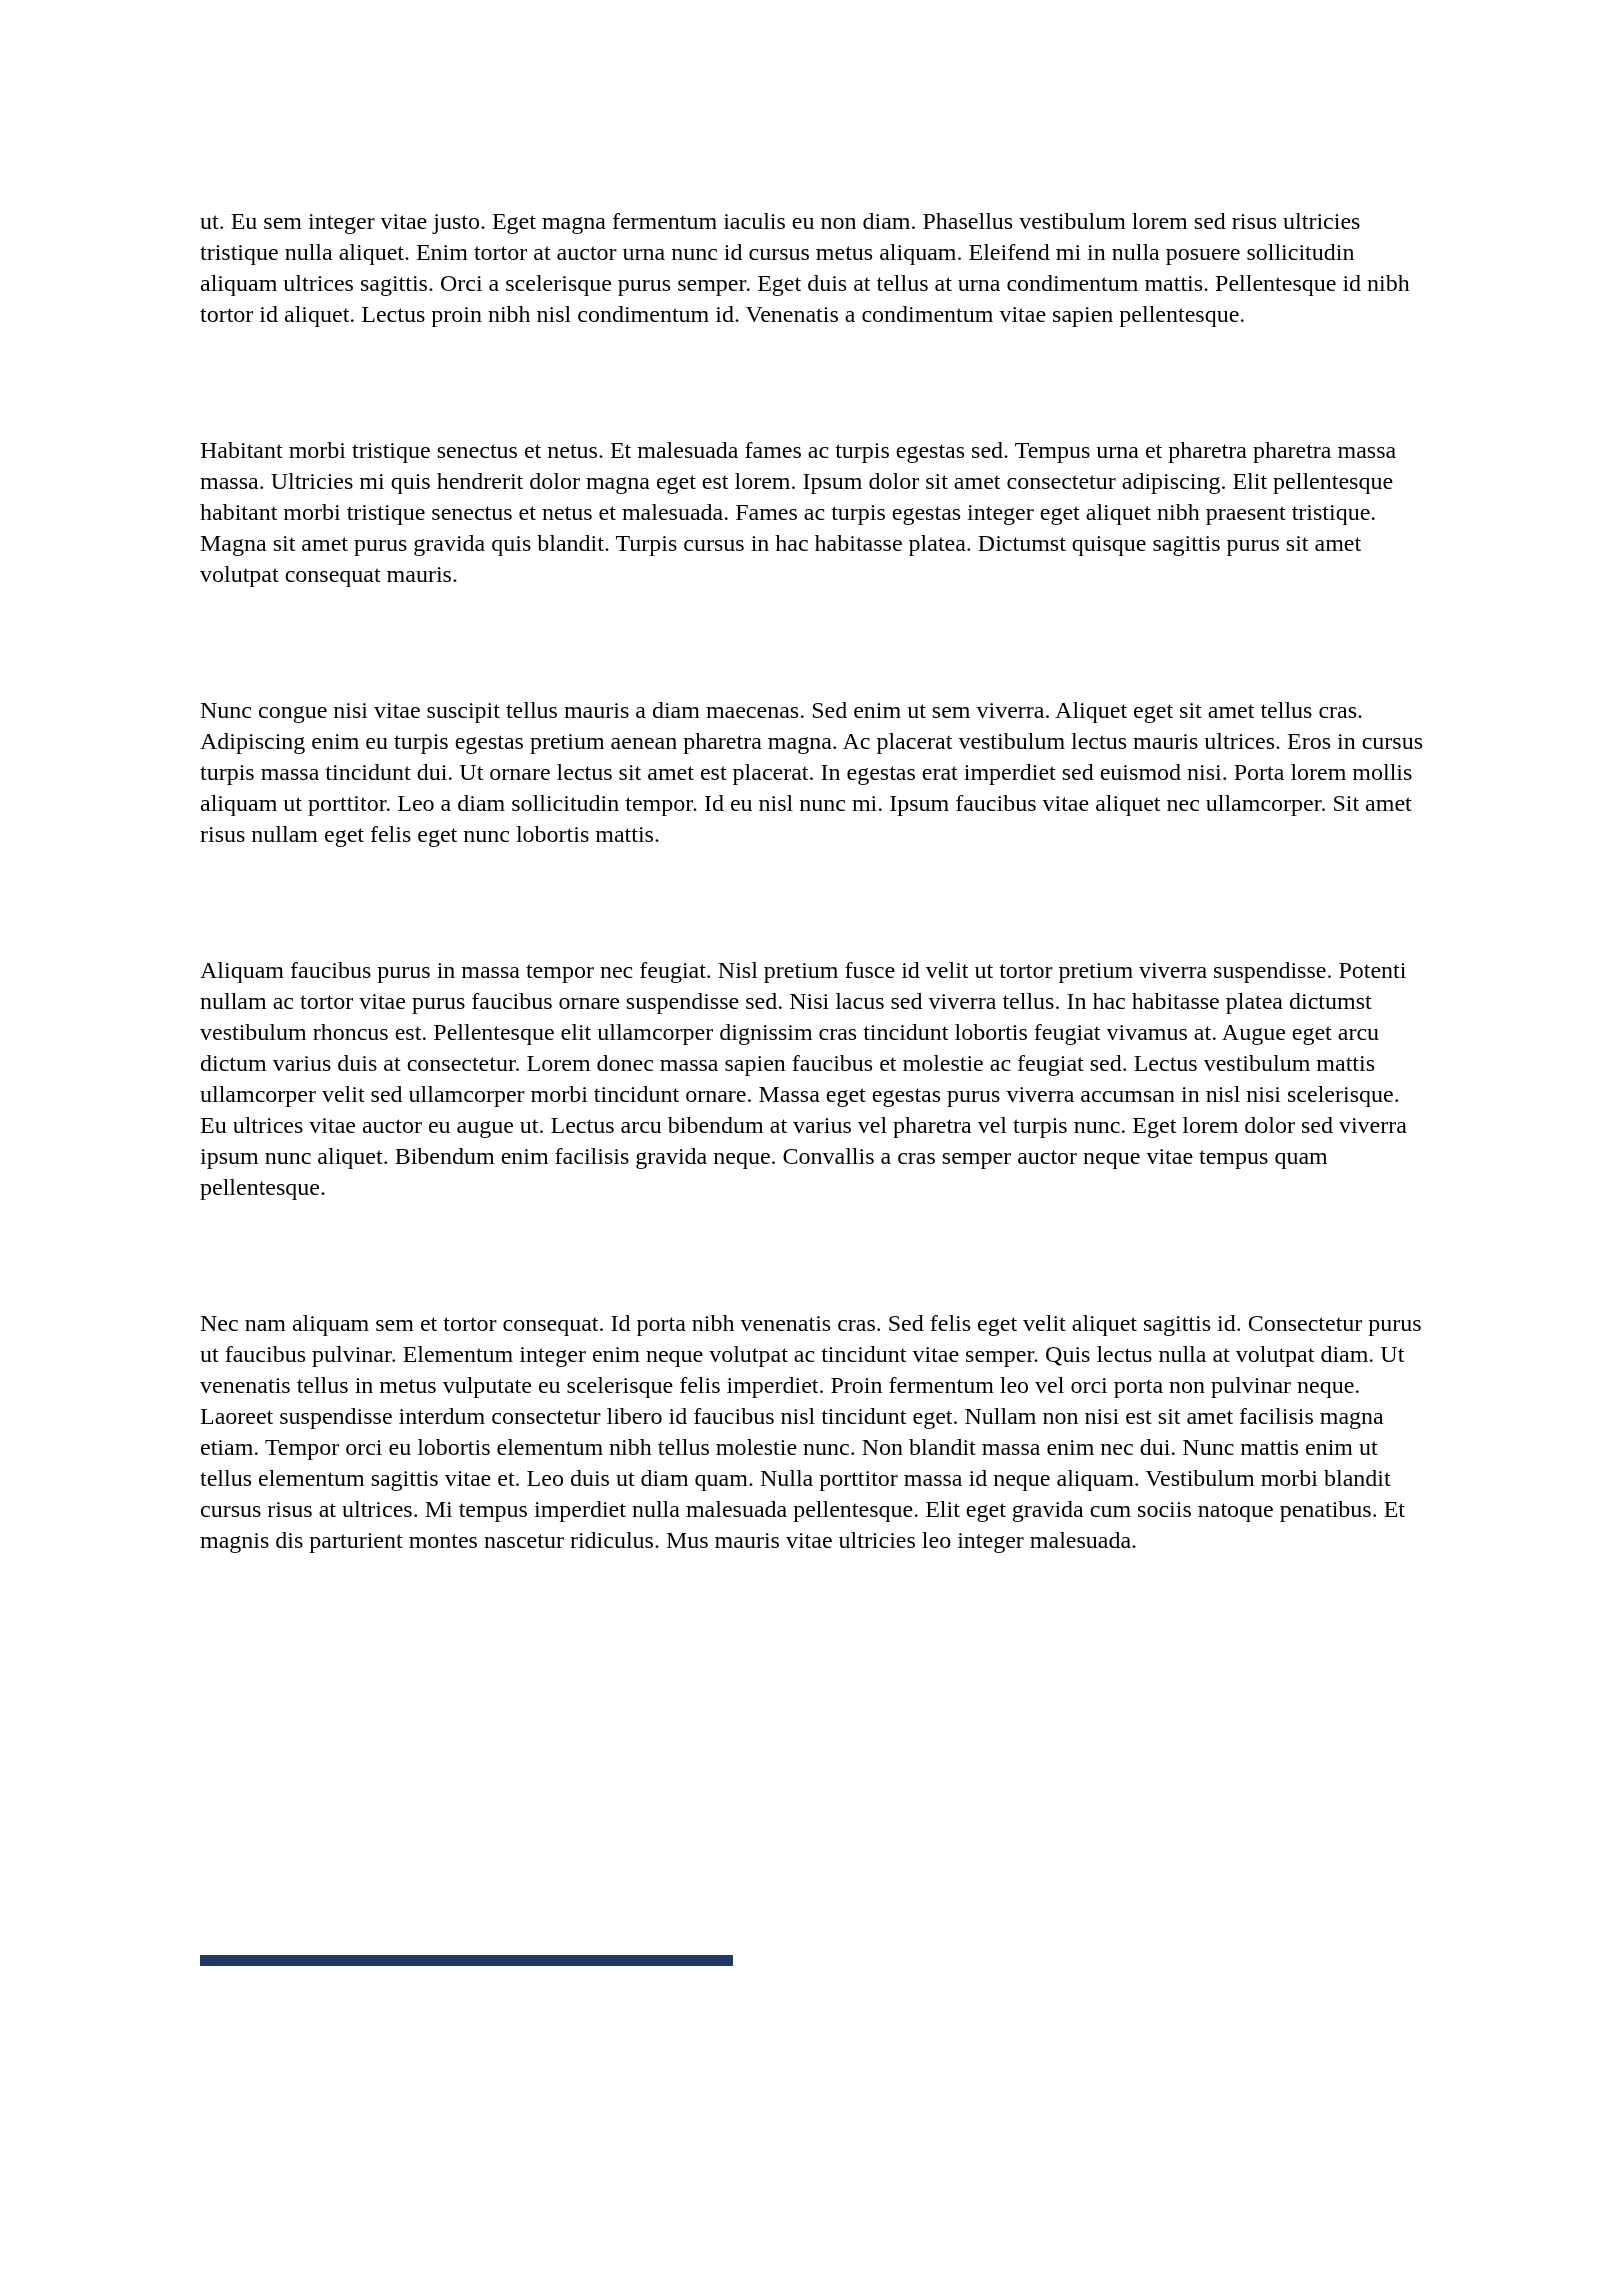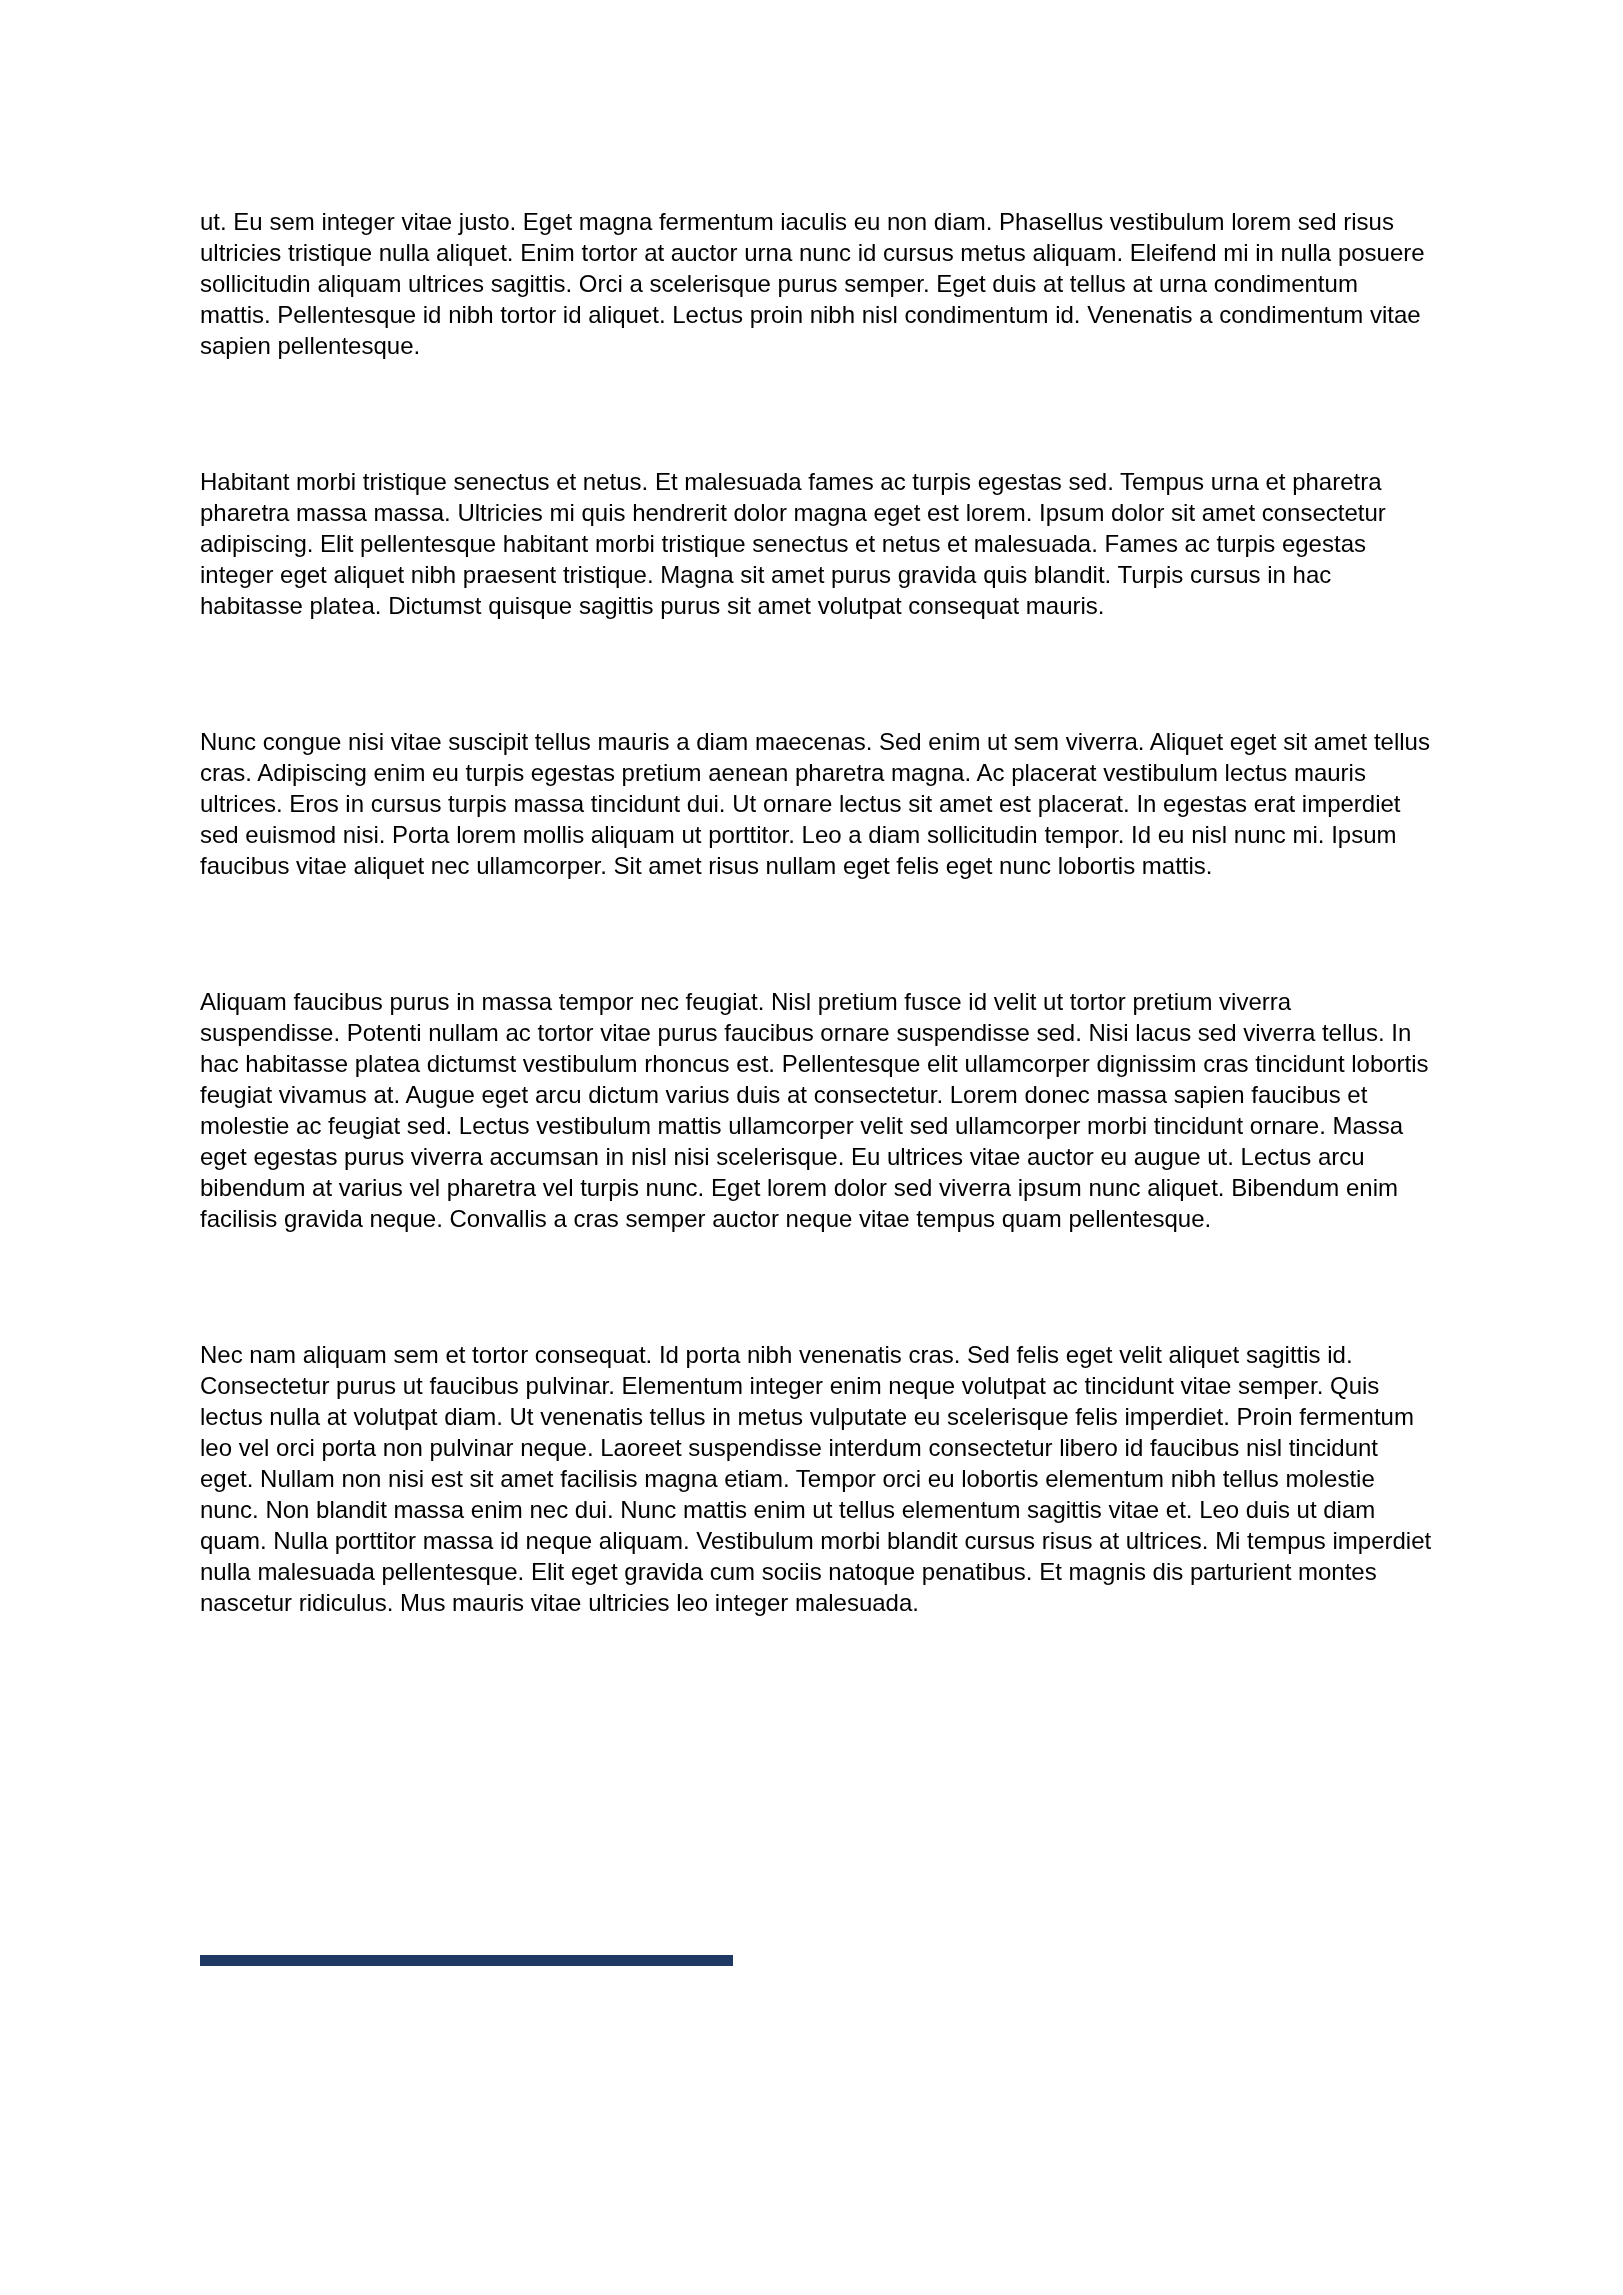--- a/index.html
+++ b/index.html
@@ -6,21 +6,21 @@
     margin: 0;
     padding: 0;
     background: #ffffff;
   }
   .page {
     position: relative;
     width: 1623px;
     height: 1966px;
     background: #ffffff;
     overflow: hidden;
-    font-family: Liberation Sans, sans-serif;
+    font-family: Liberation Serif, serif;
     color: #000000;
   }
   .content {
     position: absolute;
     top: 206px;
     left: 200px;
     width: 1232px;
   }
   .content p {
     margin: 0 0 105px 0;

